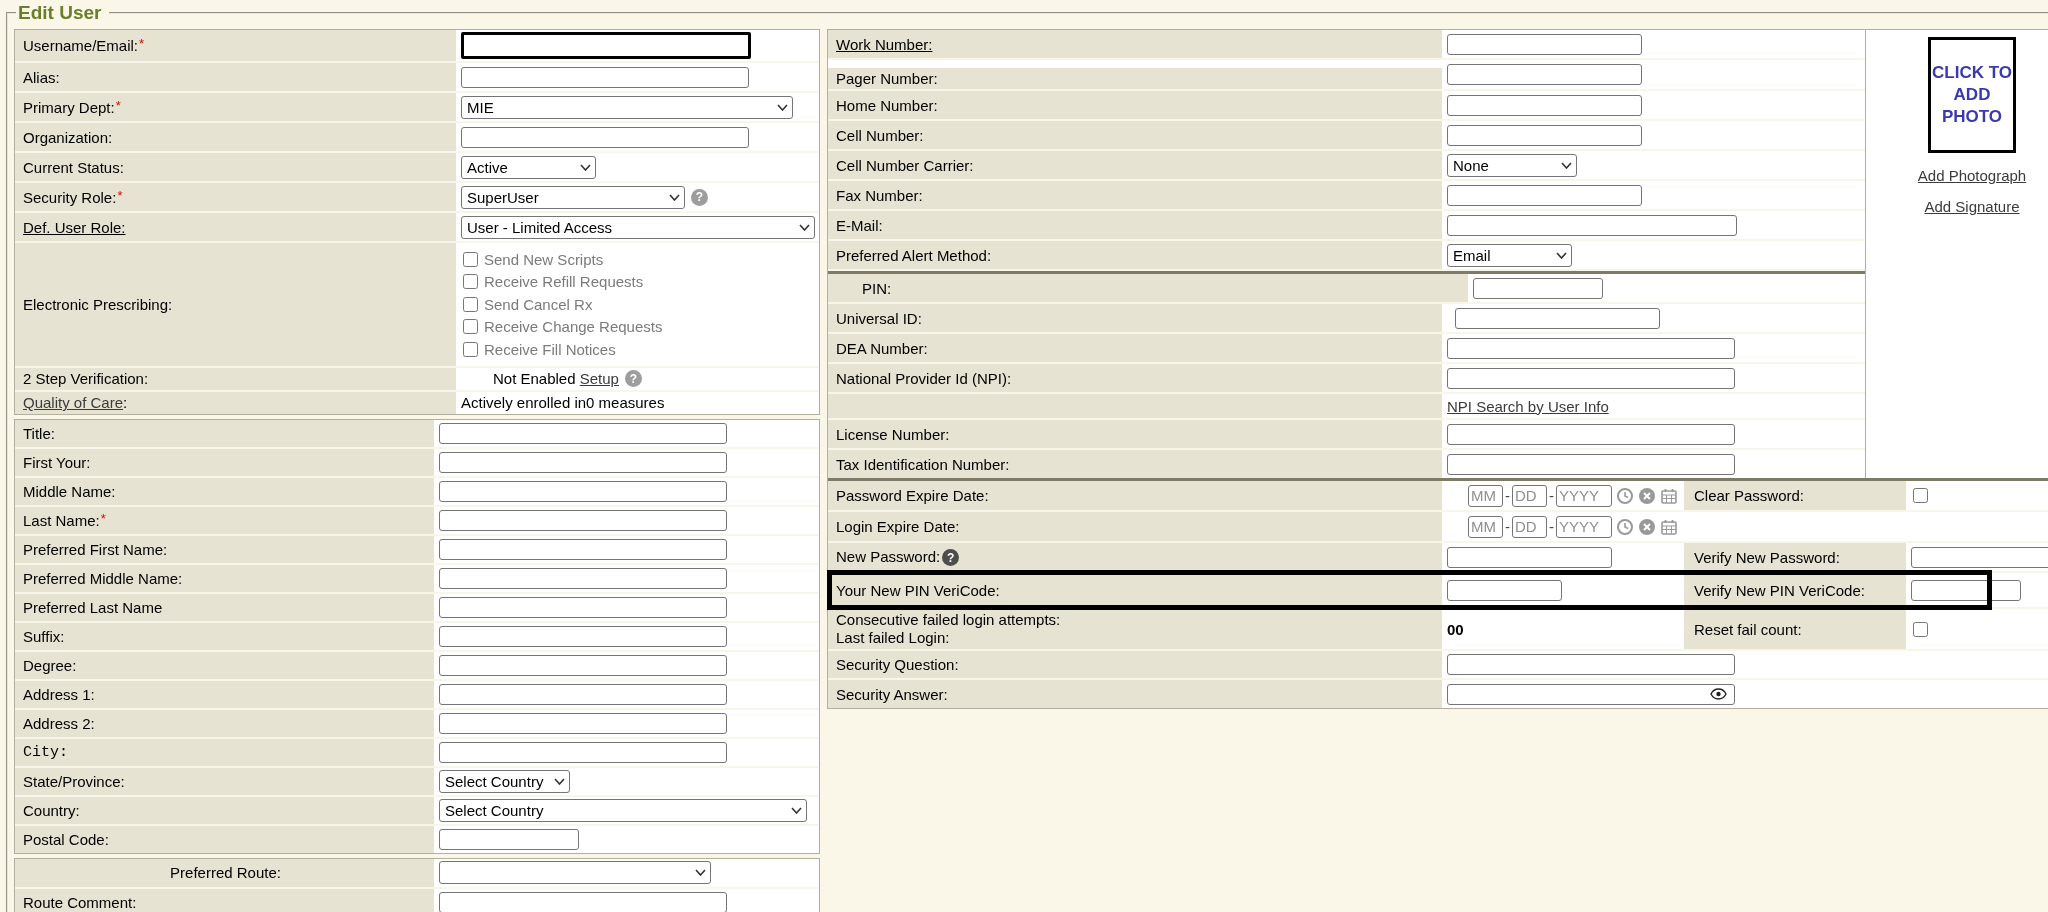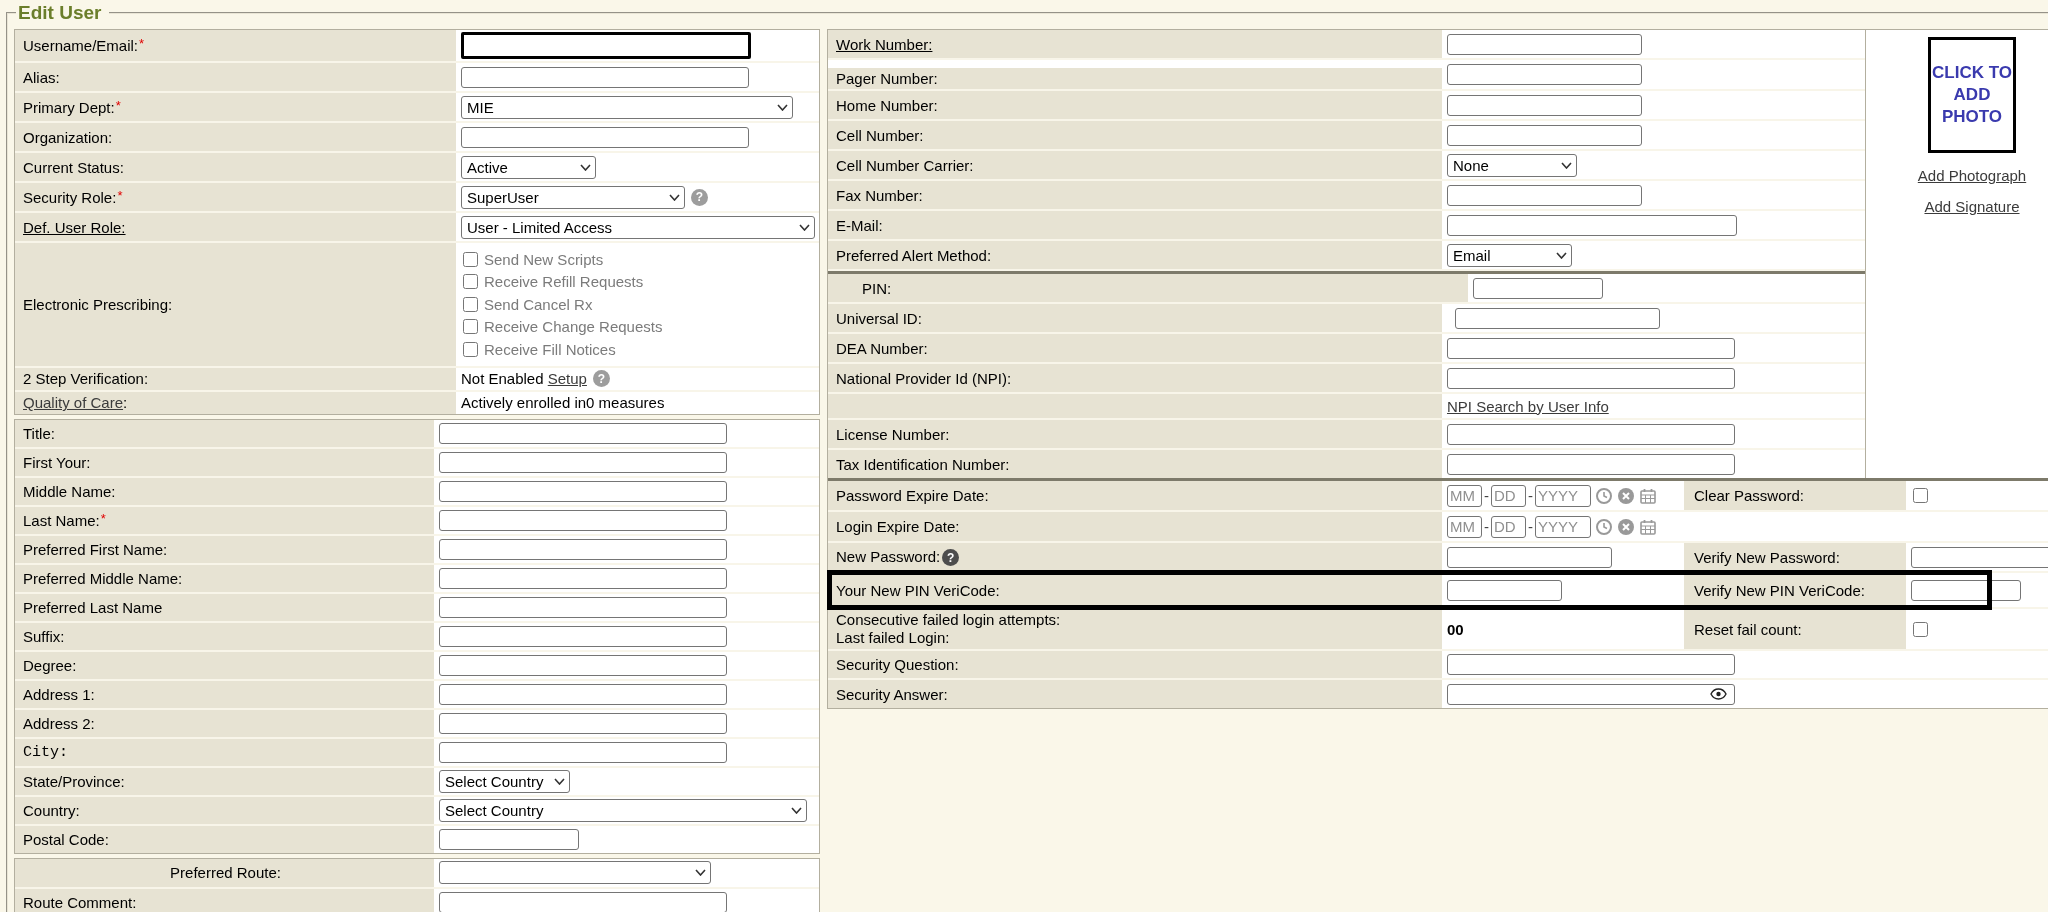--- a/index.html
+++ b/index.html
@@ -28,33 +28,33 @@
        cursor:default;white-space:nowrap;overflow:hidden;}
   .chev{display:inline-flex;margin-left:4px;}
   .cbs{padding:3px 0;}
   .cb-line{display:flex;align-items:center;height:22.5px;color:#7b7b7b;}
   .cb{width:15px;height:15px;margin:0 6px 0 2px;accent-color:#fff;}
   .help{width:17px;height:17px;border-radius:50%;background:#9d9d9d;color:#fff;font-size:12px;
         font-weight:bold;display:inline-flex;align-items:center;justify-content:center;
         margin-left:6px;flex:none;cursor:pointer;}
   .help.dark{background:#4d4d4d;margin-left:2px;}
   a.link{color:#3b3b3b;text-decoration:underline;cursor:pointer;}
-  .sp{white-space:pre;}
+  .sp{white-space:pre;margin-left:32px;}
   .upper{display:flex;align-items:stretch;}
   .r-table{width:1037px;flex:none;}
   .sec-top{border-top:3px solid #7d7a6a;}
   .r-lower{border-top:3px solid #7d7a6a;}
   .photo-cell{flex:1;border-left:1px solid #b3af9f;background:#fff;text-align:center;padding-top:7px;}
   .photo-box{width:82px;height:110px;border:3px solid #000;margin:0 auto;display:flex;align-items:center;
              justify-content:center;text-align:center;color:#3a3aae;font-weight:bold;font-size:17px;
              line-height:1.3;cursor:pointer;}
   .plink{display:block;margin-top:14px;color:#3b3b3b;text-decoration:underline;cursor:pointer;}
   .hl{position:absolute;left:-1px;top:-3px;width:1165px;height:calc(100% + 6px);
       border:5px solid #000;box-sizing:border-box;pointer-events:none;z-index:4;}
-  .datew{display:inline-flex;align-items:center;}
+  .datew{display:inline-flex;align-items:center;margin-left:21px;}
   .date-part{height:22px;border:1px solid #757575;border-radius:3px;font:inherit;padding:0 2px;
              box-sizing:border-box;outline:none;}
   .date-part::placeholder{color:#8f8f8f;}
   .dash{margin:0 2px;color:#444;}
   .dicon{margin-left:4px;display:inline-flex;cursor:pointer;}
   .b{font-weight:bold;}
   .eyewrap{position:relative;display:inline-flex;align-items:center;}
   .eye{position:absolute;right:8px;top:50%;transform:translateY(-50%);display:inline-flex;cursor:pointer;}
 </style>
 </head>

